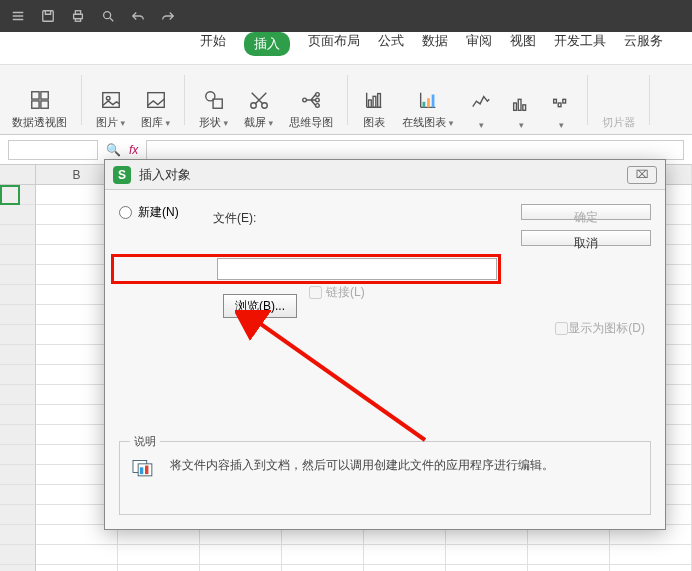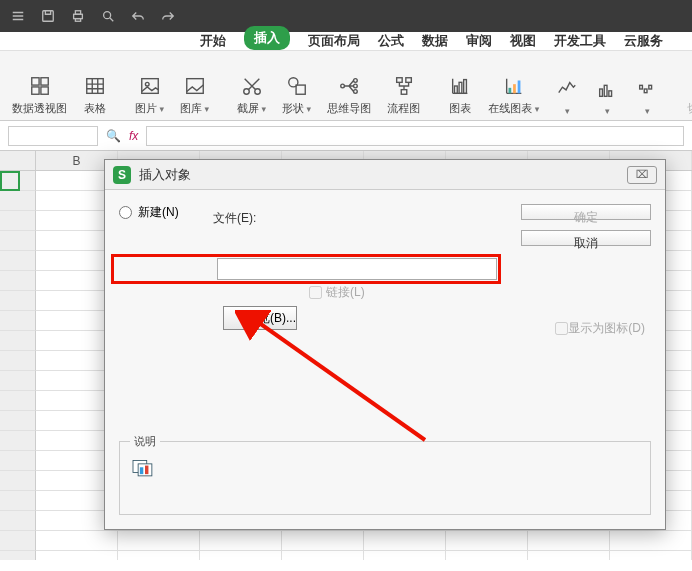--- a/index.html
+++ b/index.html
@@ -2,21 +2,21 @@
 <html><head>
 <meta charset="utf-8">
 <style>
   * { box-sizing: border-box; margin: 0; padding: 0; }
   body { font-family: "Microsoft YaHei", sans-serif; font-size: 12px; background: #fff; width: 692px; height: 571px; overflow: hidden; position: relative; }
 
   .titlebar { height: 32px; background: #3a3a3a; display: flex; align-items: center; gap: 14px; padding: 0 10px; }
   .titlebar .ticon { width: 16px; height: 16px; display: flex; align-items: center; justify-content: center; color: #bbb; }
   .titlebar .ticon svg { width: 14px; height: 14px; fill: none; stroke: #bbb; stroke-width: 1.5; }
 
-  .menubar { height: 19px; display: flex; align-items: flex-end; gap: 18px; padding-left: 200px; background: #fff; border-bottom: 1px solid #e0e0e0; font-size: 13px; color: #333; font-weight: bold; }
+  .menubar { height: 33px; display: flex; align-items: flex-start; gap: 18px; padding-left: 200px; background: #fff; border-bottom: 1px solid #e0e0e0; font-size: 13px; color: #333; }
   .menubar .mitem { cursor: pointer; }
   .menubar .mitem.active { background: #2e9e4a; color: #fff; padding: 3px 10px; border-radius: 10px; }
 
   .ribbon { height: 70px; background: #f5f5f5; border-bottom: 1px solid #ccc; display: flex; align-items: center; padding: 0 6px; gap: 4px; }
   .rgroup { display: flex; flex-direction: column; align-items: center; padding: 0 6px; height: 100%; justify-content: flex-end; padding-bottom: 4px; gap: 3px; }
   .rgroup .ricon { width: 24px; height: 24px; display:flex; align-items:center; justify-content:center; }
   .rgroup .ricon svg { width: 22px; height: 22px; fill:none; stroke:#555; stroke-width:1.5; }
   .rgroup .rlabel { font-size: 11px; color: #444; white-space: nowrap; }
   .rgroup .dd::after { content: " ▾"; font-size: 9px; color: #777; }
   .sep { width: 1px; height: 50px; background: #ddd; margin: 0 4px; }
@@ -48,21 +48,21 @@
   .radio-row input[type=radio] { margin: 0; }
   .fileline { position: absolute; left: 108px; top: 20px; font-size: 12px; color: #333; }
   .hl-red { position: absolute; left: 6px; top: 64px; width: 390px; height: 30px; border: 3px solid #e10; pointer-events: none; }
   .radio2 { position: absolute; left: 14px; top: 70px; display: flex; align-items: center; gap: 6px; }
   .fileinput { position: absolute; left: 112px; top: 68px; width: 280px; height: 22px; border: 1px solid #aaa; background: #fff; }
 
   .btnside { position: absolute; right: 14px; top: 14px; display: flex; flex-direction: column; gap: 10px; }
   .wbtn { width: 130px; height: 16px; border: 1px solid #aaa; background: linear-gradient(#fff,#eee); text-align: center; line-height: 24px; font-size: 12px; color: #333; cursor: pointer; }
   .wbtn.disabled { color: #aaa; }
 
-  .browse { position: absolute; left: 118px; top: 116px; width: 74px; height: 24px; border: 1px solid #888; background: linear-gradient(#fff,#e8e8e8); text-align: right; line-height: 22px; font-size: 12px; cursor: pointer; }
+  .browse { position: absolute; left: 118px; top: 104px; width: 74px; height: 24px; border: 1px solid #888; background: linear-gradient(#fff,#e8e8e8); text-align: center; line-height: 22px; font-size: 12px; cursor: pointer; }
   .linkchk { position: absolute; left: 204px; top: 94px; display: flex; align-items: center; gap: 4px; color: #aaa; }
   .iconchk { position: absolute; right: 20px; top: 130px; display: flex; align-items: center; gap: 0; color: #aaa; }
 
   .desc { position: absolute; left: 14px; bottom: 14px; right: 14px; height: 74px; border: 1px solid #ccc; padding: 8px 10px; font-size: 12px; color: #444; }
   .desc .dtitle { position: absolute; left: 10px; top: -8px; background: #f7f7f7; padding: 0 4px; font-size: 11px; }
   .desc .row2 { display: flex; gap: 10px; align-items: flex-start; margin-top: 6px; }
   .desc .dicon { width: 30px; height: 26px; display:flex; align-items:center; justify-content:center; }
   .desc .dicon svg { width:28px; height:24px; }
   .desc .dtext { flex: 1; line-height: 1.5; }
 
@@ -125,29 +125,20 @@
     <span class="ricon">
         <svg viewBox="0 0 24 24">
           <rect x="3" y="3" width="8" height="8"></rect>
           <rect x="13" y="3" width="8" height="8"></rect>
           <rect x="3" y="13" width="8" height="8"></rect>
           <rect x="13" y="13" width="8" height="8"></rect>
         </svg>
       </span>
     <span class="rlabel">数据透视图</span>
   </div>
-  <div class="rgroup">
-    <span class="ricon">
-        <svg viewBox="0 0 24 24">
-          <rect x="3" y="4" width="18" height="16"></rect>
-          <path d="M3 10h18M3 15h18M9 4v16M15 4v16"></path>
-        </svg>
-      </span>
-    <span class="rlabel">表格</span>
-  </div>
   <div class="sep"></div>
   <div class="rgroup">
     <span class="ricon">
         <svg viewBox="0 0 24 24">
           <rect x="3" y="4" width="18" height="16"></rect>
           <circle cx="9" cy="10" r="2"></circle>
           <path d="M3 18l6-5 5 4 4-3 3 2"></path>
         </svg>
       </span>
     <span class="rlabel dd">图片</span>
@@ -158,58 +149,47 @@
           <rect x="3" y="4" width="18" height="16"></rect>
           <path d="M3 18l6-5 5 4 7-6"></path>
         </svg>
       </span>
     <span class="rlabel dd">图库</span>
   </div>
   <div class="sep"></div>
   <div class="rgroup">
     <span class="ricon">
         <svg viewBox="0 0 24 24">
+          <circle cx="8" cy="8" r="5"></circle>
+          <rect x="11" y="11" width="10" height="10"></rect>
+        </svg>
+      </span>
+    <span class="rlabel dd">形状</span>
+  </div>
+  <div class="rgroup">
+    <span class="ricon">
+        <svg viewBox="0 0 24 24">
           <circle cx="6" cy="18" r="3"></circle>
           <circle cx="18" cy="18" r="3"></circle>
           <path d="M8 16L20 4M16 16L4 4"></path>
         </svg>
       </span>
     <span class="rlabel dd">截屏</span>
-  </div>
-  <div class="rgroup">
-    <span class="ricon">
-        <svg viewBox="0 0 24 24">
-          <circle cx="8" cy="8" r="5"></circle>
-          <rect x="11" y="11" width="10" height="10"></rect>
-        </svg>
-      </span>
-    <span class="rlabel dd">形状</span>
   </div>
   <div class="rgroup">
     <span class="ricon">
         <svg viewBox="0 0 24 24">
           <circle cx="5" cy="12" r="2"></circle>
           <circle cx="19" cy="6" r="2"></circle>
           <circle cx="19" cy="12" r="2"></circle>
           <circle cx="19" cy="18" r="2"></circle>
           <path d="M7 12h5M12 12l5-6M12 12h5M12 12l5 6"></path>
         </svg>
       </span>
     <span class="rlabel">思维导图</span>
-  </div>
-  <div class="rgroup">
-    <span class="ricon">
-        <svg viewBox="0 0 24 24">
-          <rect x="4" y="3" width="6" height="5"></rect>
-          <rect x="14" y="3" width="6" height="5"></rect>
-          <rect x="9" y="16" width="6" height="5"></rect>
-          <path d="M7 8v4h10V8M12 12v4"></path>
-        </svg>
-      </span>
-    <span class="rlabel">流程图</span>
   </div>
   <div class="sep"></div>
   <div class="rgroup">
     <span class="ricon">
         <svg viewBox="0 0 24 24">
           <path d="M4 20V4M4 20h16"></path>
           <rect x="6" y="12" width="3" height="8"></rect>
           <rect x="11" y="8" width="3" height="12"></rect>
           <rect x="16" y="5" width="3" height="15"></rect>
         </svg>
@@ -544,20 +524,21 @@
       <span class="dtitle">说明</span>
       <div class="row2">
         <span class="dicon">
           <svg viewBox="0 0 32 28">
               <rect x="2" y="4" width="16" height="14" fill="#fff" stroke="#356"></rect>
               <rect x="8" y="8" width="16" height="14" fill="#fff" stroke="#356"></rect>
               <rect x="10" y="12" width="4" height="8" fill="#39d"></rect>
               <rect x="16" y="10" width="4" height="10" fill="#d43"></rect>
             </svg>
         </span>
+        <span class="dtext">将文件内容插入到文档，然后可以调用创建此文件的应用程序进行编辑。</span>
       </div>
     </div>
 
     <svg class="arrow" style="left:130px; top:120px; width:200px; height:140px;">
       <defs>
           <marker id="ah" markerWidth="10" markerHeight="10" refX="2" refY="5" orient="auto">
             <path d="M0,0 L10,5 L0,10 z" fill="#e10"></path>
           </marker>
         </defs>
       <line x1="190" y1="130" x2="20" y2="10" stroke="#e10" stroke-width="4" marker-end="url(#ah)"></line>

